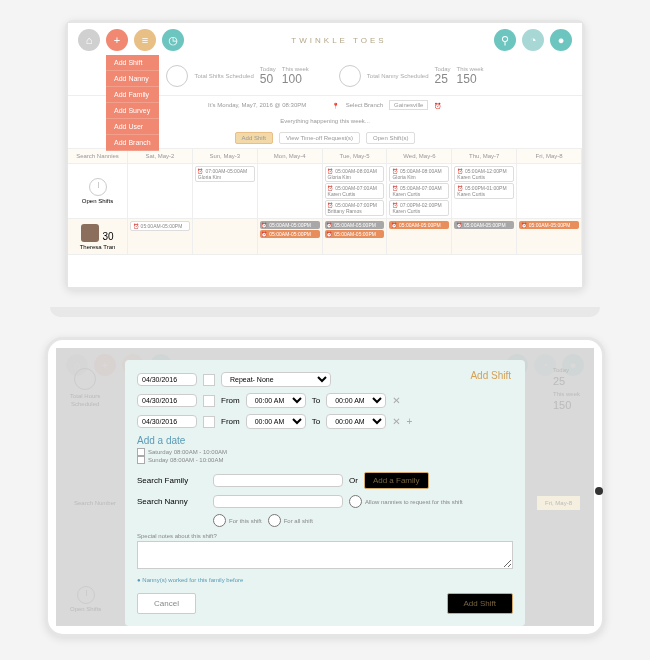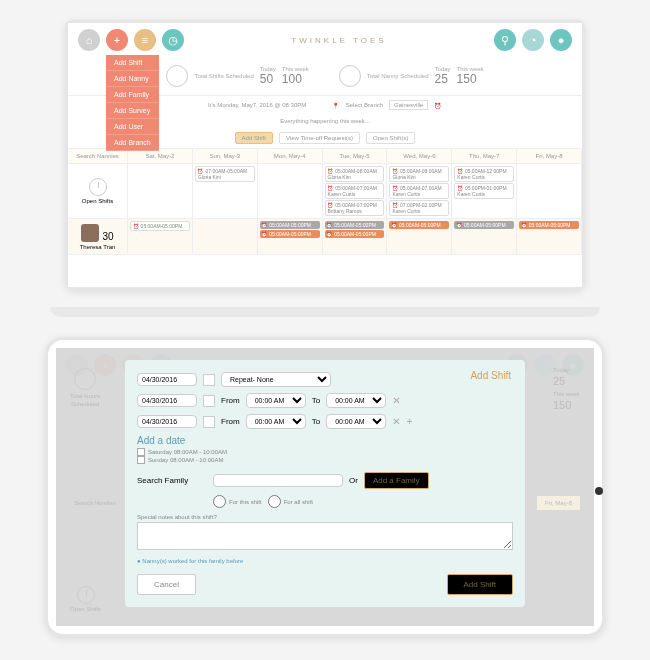--- a/index.html
+++ b/index.html
@@ -274,20 +274,28 @@
             <span>Sunday 08:00AM - 10:00AM</span>
           </div>
 
       <div class="mrow" style="margin-top:8px">
         <span style="width:70px">Search Family</span>
         <input class="minput mw130" style="">
         <span>Or</span>
         <span class="btn btn-p" style="padding:3px 8px">Add a Family</span>
       </div>
       <div class="mrow">
+        <span style="width:70px">Search Nanny</span>
+        <input class="minput mw130" style="">
+        <label class="tiny">
+              <input type="radio" style="">
+              <span>Allow nannies to request for this shift</span>
+            </label>
+      </div>
+      <div class="mrow">
         <span style="width:70px"></span>
         <label class="tiny">
               <input type="radio" style="">
               <span>For this shift</span>
             </label>
         <label class="tiny">
               <input type="radio" style="">
               <span>For all shift</span>
             </label>
       </div>

